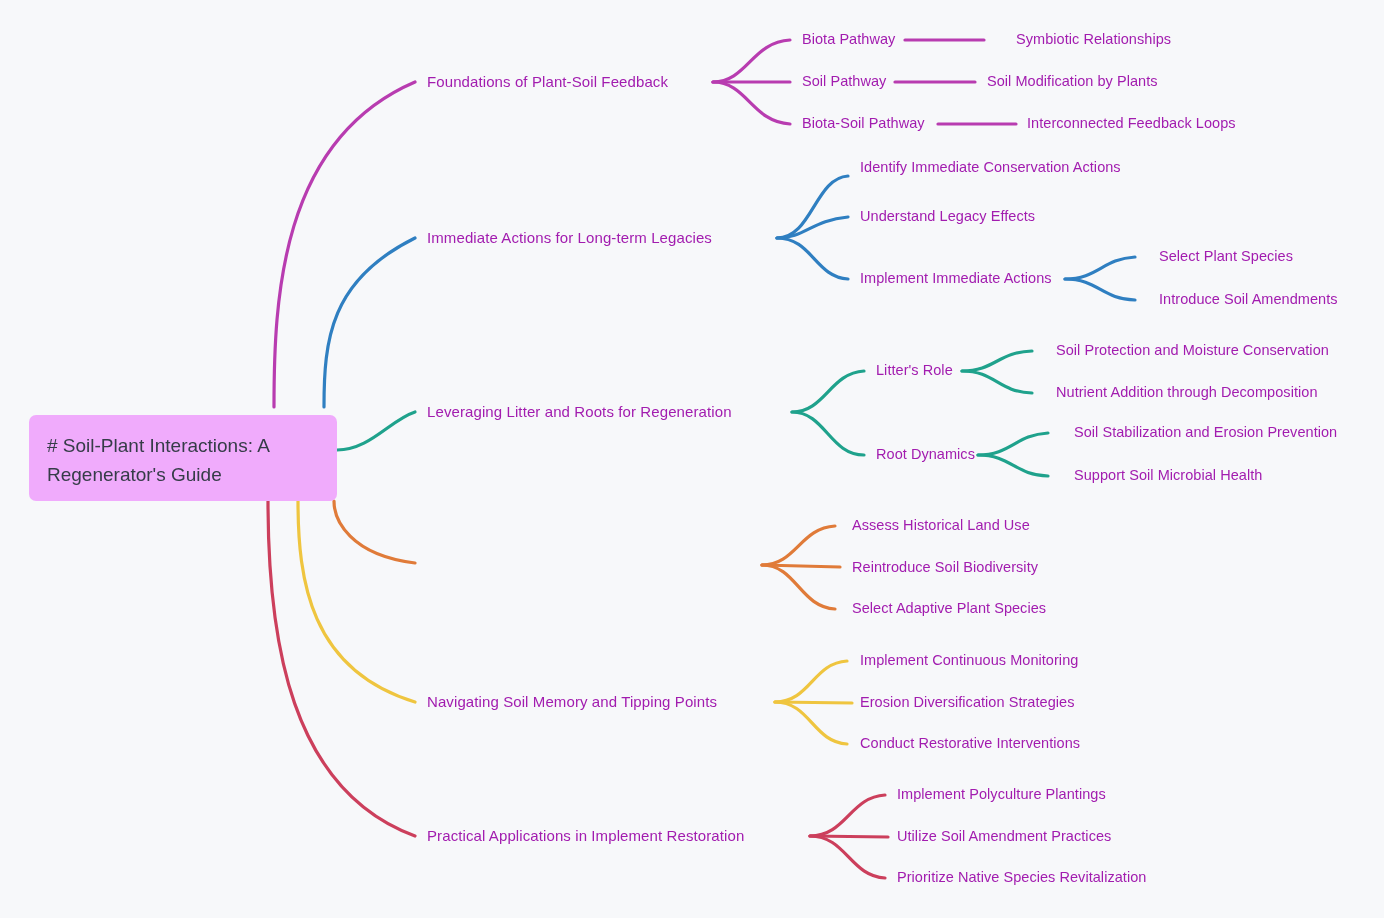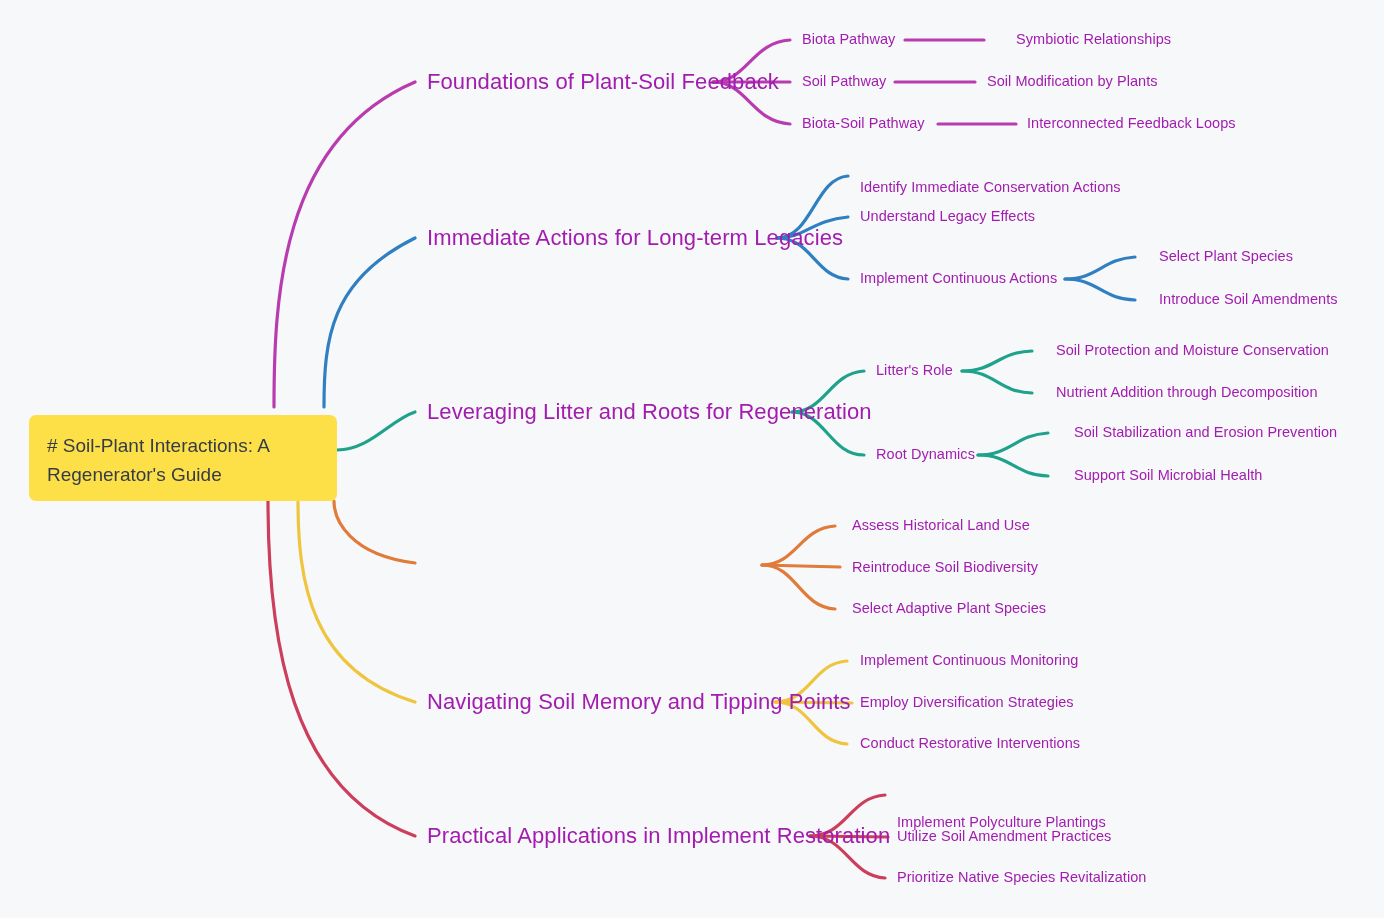--- a/index.html
+++ b/index.html
@@ -28,38 +28,38 @@
     height: 918px;
     pointer-events: none;
   }
   .node {
     position: absolute;
     color: #a21caf;
     white-space: nowrap;
     line-height: 1.35;
   }
   .node.l2 {
-    font-size: 22px;
+    font-size: 15px;
     letter-spacing: 0.1px;
   }
   .node.l3, .node.l4 {
     font-size: 14.5px;
     letter-spacing: 0.05px;
   }
   .node.wrap {
     white-space: normal;
     width: 330px;
   }
   .root-node {
     position: absolute;
     left: 29px;
     top: 415px;
     width: 308px;
     height: 86px;
-    background: #fde047;
+    background: #f0abfc;
     border-radius: 7px;
     box-sizing: border-box;
     padding: 16px 18px 0 18px;
     font-size: 19px;
     color: #353c48;
     line-height: 1.55;
     box-shadow: 0 0 0 0 rgba(0,0,0,0);
     z-index: 5;
   }
   .anchor-right { transform: translateY(-50%); }
@@ -118,41 +118,41 @@
 
   <div class="node l2 anchor-right" style="left:427px; top:82px;">Foundations of Plant-Soil Feedback</div>
   <div class="node l3 anchor-right" style="left:802px; top:40px;">Biota Pathway</div>
   <div class="node l3 anchor-right" style="left:802px; top:82px;">Soil Pathway</div>
   <div class="node l3 anchor-right" style="left:802px; top:124px;">Biota-Soil Pathway</div>
   <div class="node l4 anchor-right" style="left:996px; top:40px;margin-left:20px;">Symbiotic Relationships</div>
   <div class="node l4 anchor-right" style="left:987px; top:82px;">Soil Modification by Plants</div>
   <div class="node l4 anchor-right" style="left:1027px; top:124px;">Interconnected Feedback Loops</div>
 
   <div class="node l2 anchor-right" style="left:427px; top:238px;">Immediate Actions for Long-term Legacies</div>
-  <div class="node l3 anchor-right" style="left:860px; top:188px;text-align:right;">Identify Immediate Conservation Actions</div>
+  <div class="node l3 anchor-right" style="left:860px; top:168px;text-align:right;">Identify Immediate Conservation Actions</div>
   <div class="node l3 anchor-right" style="left:860px; top:217px;">Understand Legacy Effects</div>
-  <div class="node l3 anchor-right" style="left:860px; top:279px;">Implement Continuous Actions</div>
+  <div class="node l3 anchor-right" style="left:860px; top:279px;">Implement Immediate Actions</div>
   <div class="node l4 anchor-right" style="left:1159px; top:257px;">Select Plant Species</div>
   <div class="node l4 anchor-right" style="left:1159px; top:300px;">Introduce Soil Amendments</div>
 
   <div class="node l2 anchor-right" style="left:427px; top:412px;">Leveraging Litter and Roots for Regeneration</div>
   <div class="node l3 anchor-right" style="left:876px; top:371px;">Litter's Role</div>
   <div class="node l3 anchor-right" style="left:876px; top:455px;">Root Dynamics</div>
   <div class="node l4 anchor-right" style="left:1056px; top:393px;">Nutrient Addition through Decomposition</div>
   <div class="node l4 anchor-right" style="left:1056px; top:351px;">Soil Protection and Moisture Conservation</div>
   <div class="node l4 anchor-right" style="left:1074px; top:433px;">Soil Stabilization and Erosion Prevention</div>
   <div class="node l4 anchor-right" style="left:1074px; top:476px;">Support Soil Microbial Health</div>
 
   <div class="node l3 anchor-right" style="left:852px; top:526px;">Assess Historical Land Use</div>
   <div class="node l3 anchor-right" style="left:852px; top:568px;">Reintroduce Soil Biodiversity</div>
   <div class="node l3 anchor-right" style="left:852px; top:609px;">Select Adaptive Plant Species</div>
 
   <div class="node l2 anchor-right" style="left:427px; top:702px;">Navigating Soil Memory and Tipping Points</div>
   <div class="node l3 anchor-right" style="left:860px; top:661px;">Implement Continuous Monitoring</div>
-  <div class="node l3 anchor-right" style="left:860px; top:703px;">Employ Diversification Strategies</div>
+  <div class="node l3 anchor-right" style="left:860px; top:703px;">Erosion Diversification Strategies</div>
   <div class="node l3 anchor-right" style="left:860px; top:744px;">Conduct Restorative Interventions</div>
 
   <div class="node l2 anchor-right" style="left:427px; top:836px;">Practical Applications in Implement Restoration</div>
-  <div class="node l3 anchor-right" style="left:897px; top:795px;margin-top:28px;">Implement Polyculture Plantings</div>
+  <div class="node l3 anchor-right" style="left:897px; top:795px;">Implement Polyculture Plantings</div>
   <div class="node l3 anchor-right" style="left:897px; top:837px;">Utilize Soil Amendment Practices</div>
   <div class="node l3 anchor-right" style="left:897px; top:878px;">Prioritize Native Species Revitalization</div>
 
 </div>
 
 </body></html>

